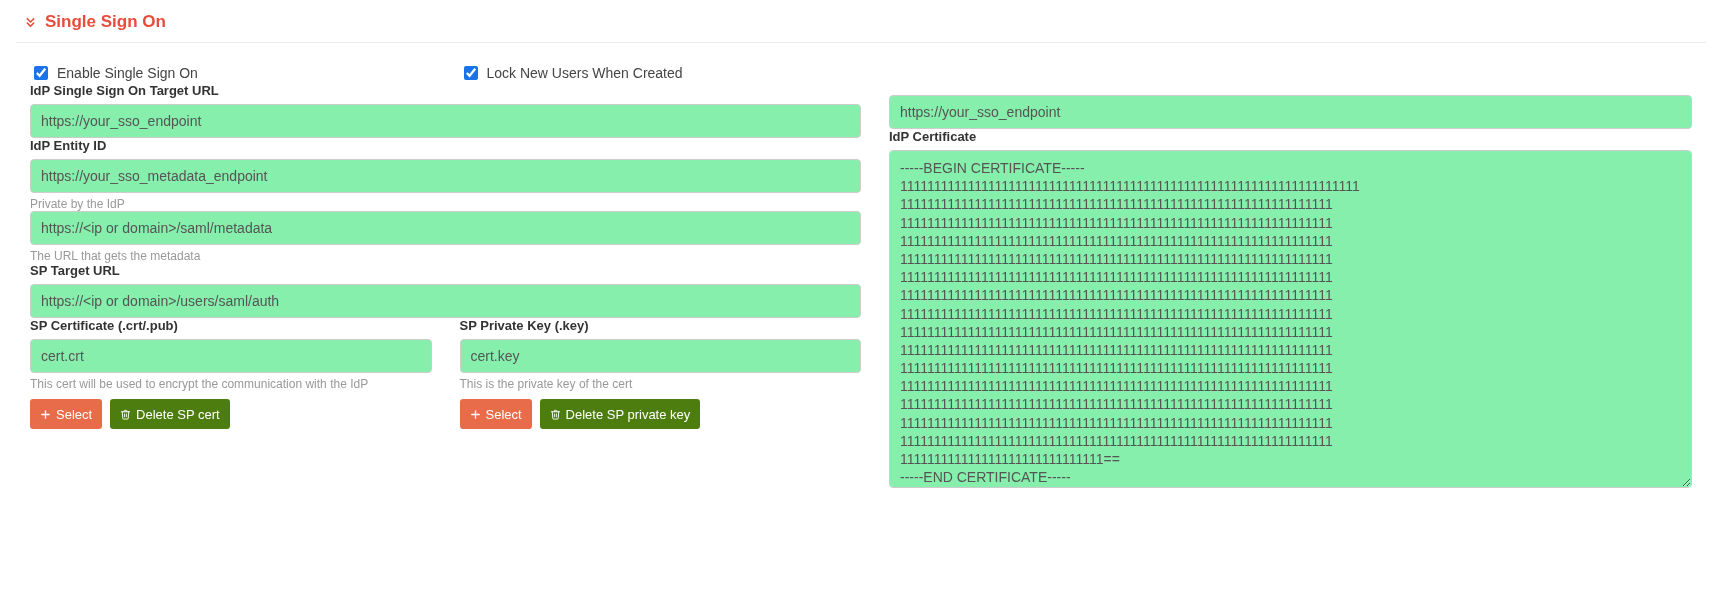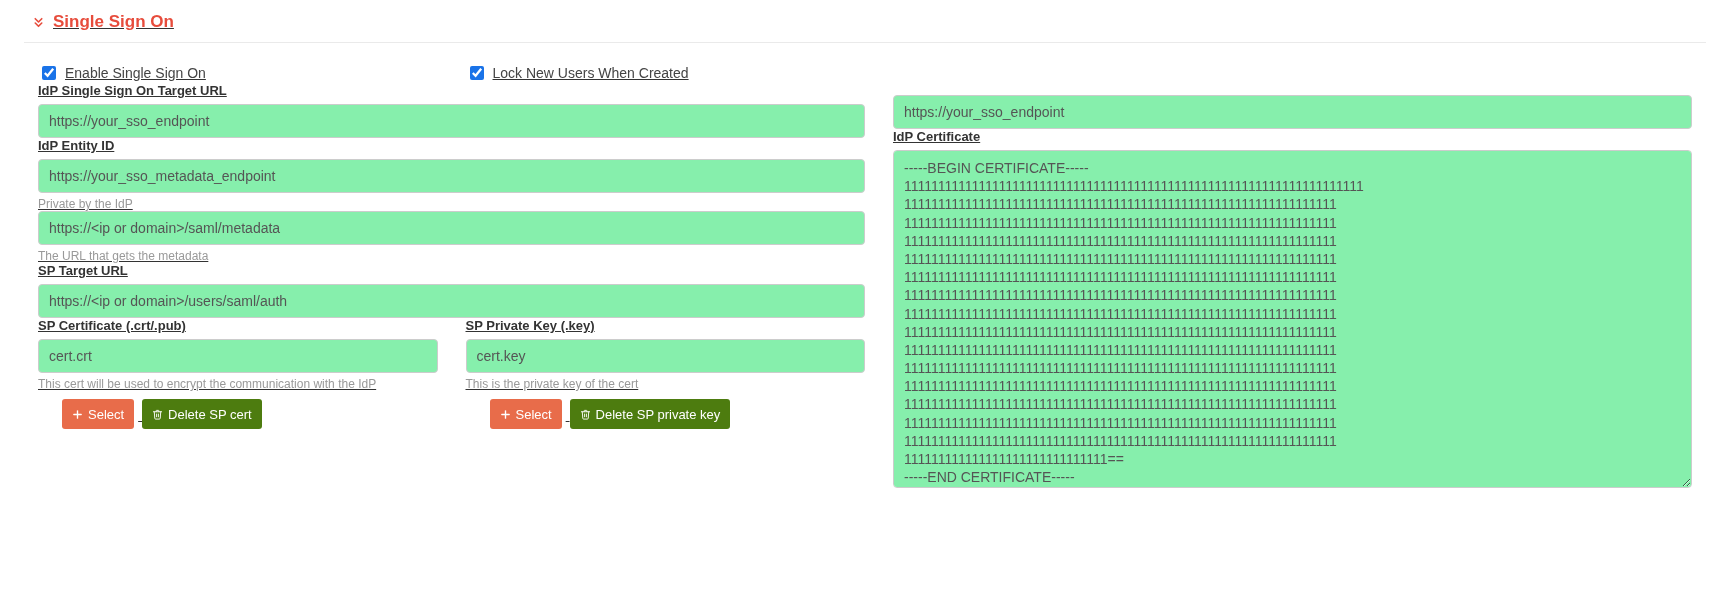--- a/index.html
+++ b/index.html
@@ -5,22 +5,21 @@
   * { box-sizing: border-box; }
   body {
     margin: 0;
     padding: 0;
     font-family: -apple-system, BlinkMacSystemFont, "Segoe UI", Helvetica, Arial, sans-serif;
     font-size: 14px;
     color: #333;
     background: #fff;
   }
   .page {
-    padding: 12px 16px 20px 24px;
-    text-decoration: underline;
+    padding: 12px 16px 20px 16px;
   }
   .hdr {
     display: flex;
     align-items: center;
     color: #e74c3c;
     font-weight: 600;
     font-size: 17px;
     padding: 0 8px 10px 8px;
     border-bottom: 1px solid #eaeaea;
     margin-bottom: 20px;
@@ -108,21 +107,21 @@
     cursor: pointer;
     margin-right: 4px;
   }
   .btn .ic {
     margin-right: 5px;
     display: inline-flex;
   }
   .btn-orange { background: #e86c4a; }
   .btn-gray { background: #4d7c0f; }
 
-  .btn-row { margin-top: 8px; margin-left: 24px; }
+  .btn-row { margin-top: 8px; }
 
   .checks-row { display:flex; gap:28px; }
   .checks-row .inner-col { flex:1; }
 </style>
 </head>
 <body>
 
 <div class="page">
 
   <div class="hdr">

